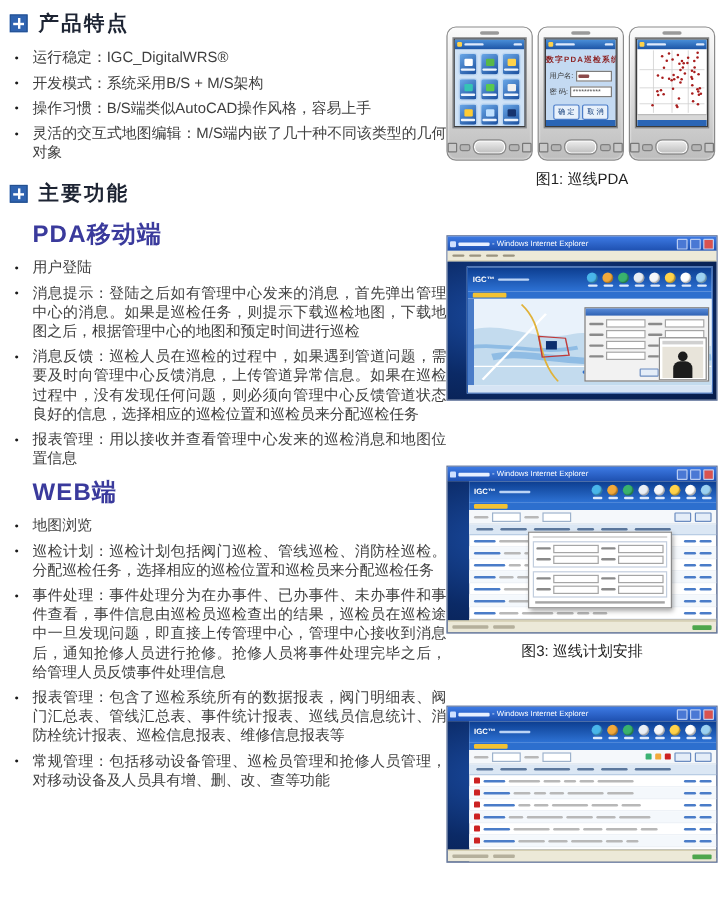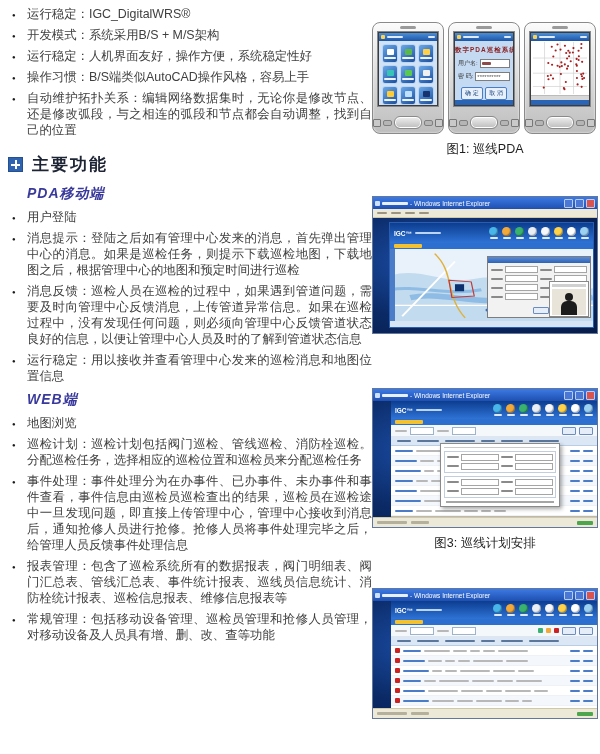--- a/index.html
+++ b/index.html
@@ -7,21 +7,21 @@
        font-family:"Liberation Sans","DejaVu Sans",sans-serif;color:#3f3f3f;}
 
   
   .leftcol{position:absolute;left:8px;top:6px;width:364px;}
   .sec-h{display:flex;align-items:center;gap:9px;margin:2px 0 9px 0;}
   .sec-h.sec2{margin-top:15px;}
   .plus-ico{width:15px;height:15px;background:#2f63b0;position:relative;flex:0 0 auto;box-shadow:inset 0 0 0 1px #24508f;}
   .plus-ico::before{content:"";position:absolute;left:3px;right:3px;top:6.5px;height:2px;background:#fff;}
   .plus-ico::after{content:"";position:absolute;top:3px;bottom:3px;left:6.5px;width:2px;background:#fff;}
   .sec-title{font-size:17px;font-weight:bold;color:#1d2433;letter-spacing:2px;}
-  .sub-h{font-size:14px;font-weight:bold;color:#3a3a9c;margin:7px 0 6px 19px;letter-spacing:1px;font-style:italic;}
+  .sub-h{font-size:20px;font-weight:bold;color:#3a3a9c;margin:7px 0 6px 19px;letter-spacing:1px;}
   ul.blist{list-style:none;margin:0;padding:0;}
   ul.blist li{position:relative;padding-left:19px;font-size:12.4px;line-height:16px;
               margin-bottom:5px;text-align:justify;color:#404040;}
   ul.blist li::before{content:"●";position:absolute;left:4px;top:1px;font-size:6px;color:#1a1a1a;}
 
   
   .rightcol{position:absolute;left:372px;top:0;width:226px;height:754px;}
   .fig{position:absolute;left:0;width:226px;}
   .caption{text-align:center;font-size:12.5px;color:#1f1f1f;margin-top:7px;}
 
@@ -123,39 +123,42 @@
   .sbar{position:absolute;left:0;right:0;bottom:0;height:10px;background:#ece9d8;border-top:1px solid #cfc9a8;display:flex;align-items:center;gap:4px;padding:0 4px;box-sizing:border-box;}
   .sbar .sseg{width:30px;height:3px;background:#b5b09c;border-radius:1px;}
   .sbar .sgreen{width:16px;height:4px;background:#4da64d;margin-left:auto;border-radius:1px;}
   .spacer{flex:1;}
 </style>
 </head>
 <body>
 
 <div class="leftcol">
 
+  <div class="sec-h">
+    <span class="plus-ico"></span>
+    <span class="sec-title">产品特点</span>
+  </div>
   <ul class="blist">
     <li>运行稳定：IGC_DigitalWRS®</li>
     <li>开发模式：系统采用B/S + M/S架构</li>
-    <li>运行稳定：人机界面友好，操作方便，系统稳定性好</li>
     <li>操作习惯：B/S端类似AutoCAD操作风格，容易上手</li>
-    <li>自动维护拓扑关系：编辑网络数据集时，无论你是修改节点、还是修改弧段，与之相连的弧段和节点都会自动调整，找到自己的位置</li>
+    <li>灵活的交互式地图编辑：M/S端内嵌了几十种不同该类型的几何对象</li>
   </ul>
 
   <div class="sec-h sec2">
     <span class="plus-ico"></span>
     <span class="sec-title">主要功能</span>
   </div>
 
   <div class="sub-h">PDA移动端</div>
   <ul class="blist">
     <li>用户登陆</li>
     <li>消息提示：登陆之后如有管理中心发来的消息，首先弹出管理中心的消息。如果是巡检任务，则提示下载巡检地图，下载地图之后，根据管理中心的地图和预定时间进行巡检</li>
-    <li>消息反馈：巡检人员在巡检的过程中，如果遇到管道问题，需要及时向管理中心反馈消息，上传管道异常信息。如果在巡检过程中，没有发现任何问题，则必须向管理中心反馈管道状态良好的信息，以便让管理中心人员及时的了解到管道状态信息</li>
-    <li>运行稳定：用以接收并查看管理中心发来的巡检消息和地图位置信息</li>
+    <li>消息反馈：巡检人员在巡检的过程中，如果遇到管道问题，需要及时向管理中心反馈消息，上传管道异常信息。如果在巡检过程中，没有发现任何问题，则必须向管理中心反馈管道状态良好的信息，选择相应的巡检位置和巡检员来分配巡检任务</li>
+    <li>报表管理：用以接收并查看管理中心发来的巡检消息和地图位置信息</li>
   </ul>
 
   <div class="sub-h">WEB端</div>
   <ul class="blist">
     <li>地图浏览</li>
     <li>巡检计划：巡检计划包括阀门巡检、管线巡检、消防栓巡检。分配巡检任务，选择相应的巡检位置和巡检员来分配巡检任务</li>
     <li>事件处理：事件处理分为在办事件、已办事件、未办事件和事件查看，事件信息由巡检员巡检查出的结果，巡检员在巡检途中一旦发现问题，即直接上传管理中心，管理中心接收到消息后，通知抢修人员进行抢修。抢修人员将事件处理完毕之后，给管理人员反馈事件处理信息</li>
     <li>报表管理：包含了巡检系统所有的数据报表，阀门明细表、阀门汇总表、管线汇总表、事件统计报表、巡线员信息统计、消防栓统计报表、巡检信息报表、维修信息报表等</li>
     <li>常规管理：包括移动设备管理、巡检员管理和抢修人员管理，对移动设备及人员具有增、删、改、查等功能</li>
 

